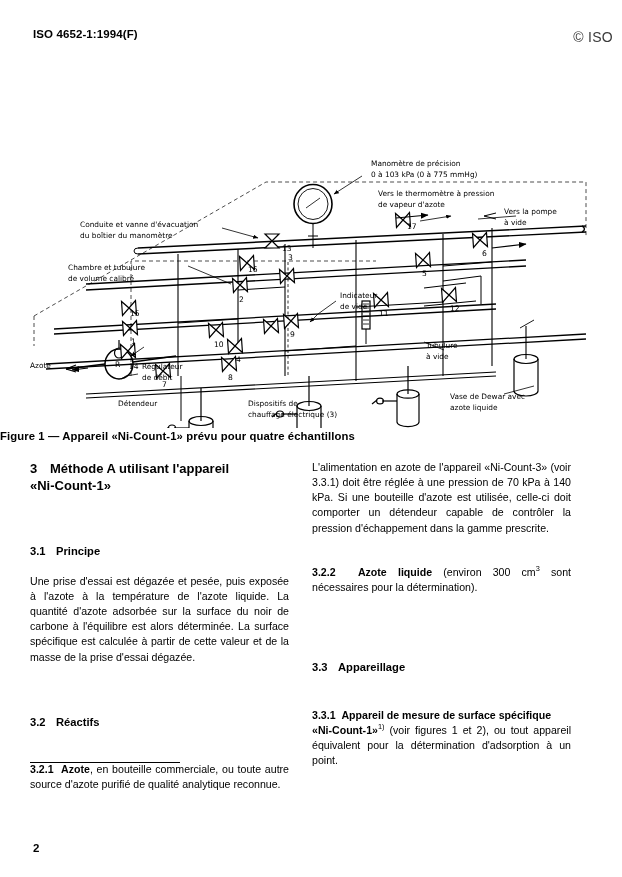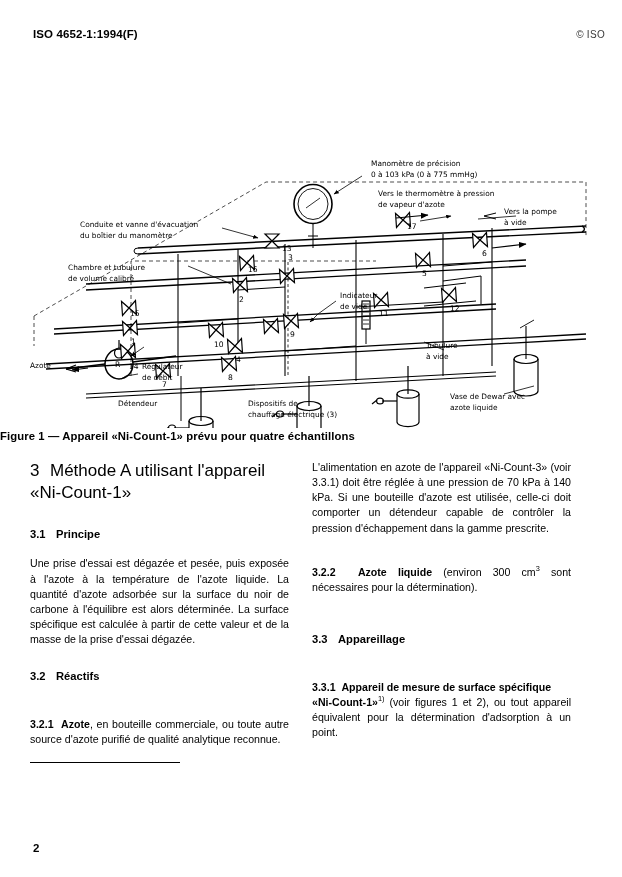--- a/index.html
+++ b/index.html
@@ -34,23 +34,23 @@
   .hdr-left {
     position: absolute;
     left: 0;
     top: 0;
     font-size: 11.5px;
     font-weight: bold;
     letter-spacing: 0.1px;
   }
   .hdr-right {
     position: absolute;
-    right: 20px;
+    right: 12px;
     top: 1px;
-    font-size: 10px;
+    font-size: 14px;
     color: #3a3a3a;
     letter-spacing: 0.3px;
   }
 
   
   .figure {
     position: absolute;
     left: 26px;
     top: 76px;
     width: 570px;
@@ -72,33 +72,33 @@
   
   .col {
     position: absolute;
     top: 460px;
     width: 259px;
   }
   .col-left  { left: 30px; }
   .col-right { left: 312px; }
 
   h2.sec {
-    font-size: 17px;
-    font-weight: normal;
+    font-size: 13px;
+    font-weight: bold;
     margin: 0 0 0 0;
     line-height: 1.32;
   }
   h2.sec .num { display: inline-block; min-width: 20px; }
   h3.sub {
     font-size: 11.2px;
     font-weight: bold;
     margin: 0;
     line-height: 1.3;
   }
-  h3.sub .num { display: inline-block; min-width: 26px; }
+  h3.sub .num { display: inline-block; min-width: 26px; margin-top: 28px; }
 
   p.body {
     font-size: 10.6px;
     line-height: 1.43;
     margin: 0;
     text-align: justify;
     text-justify: inter-word;
   }
   .runin { font-weight: bold; }
   .warn {

